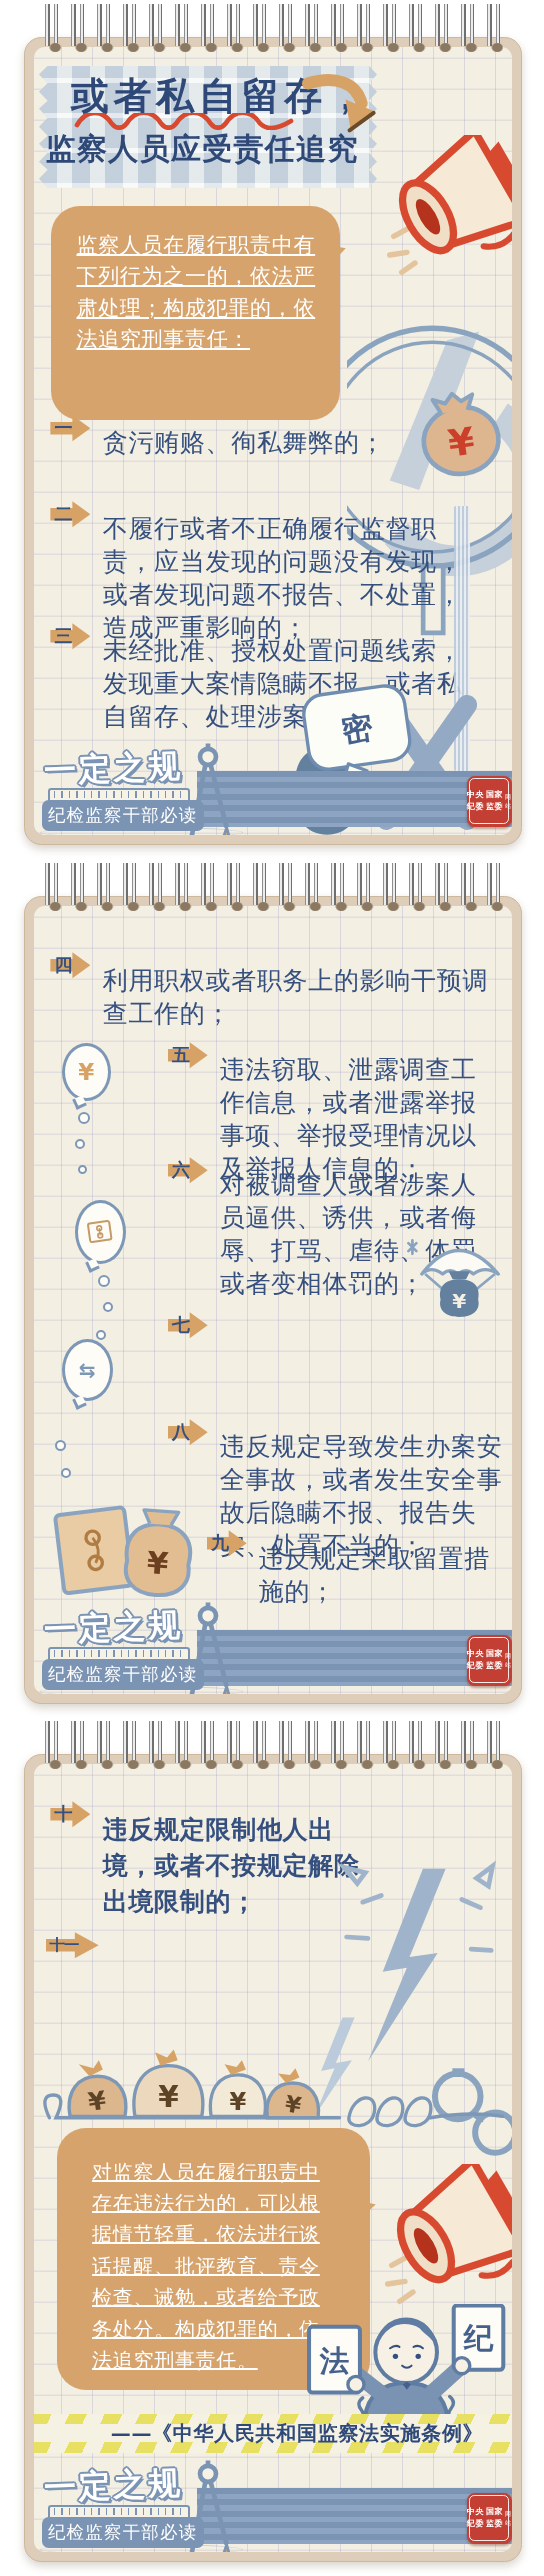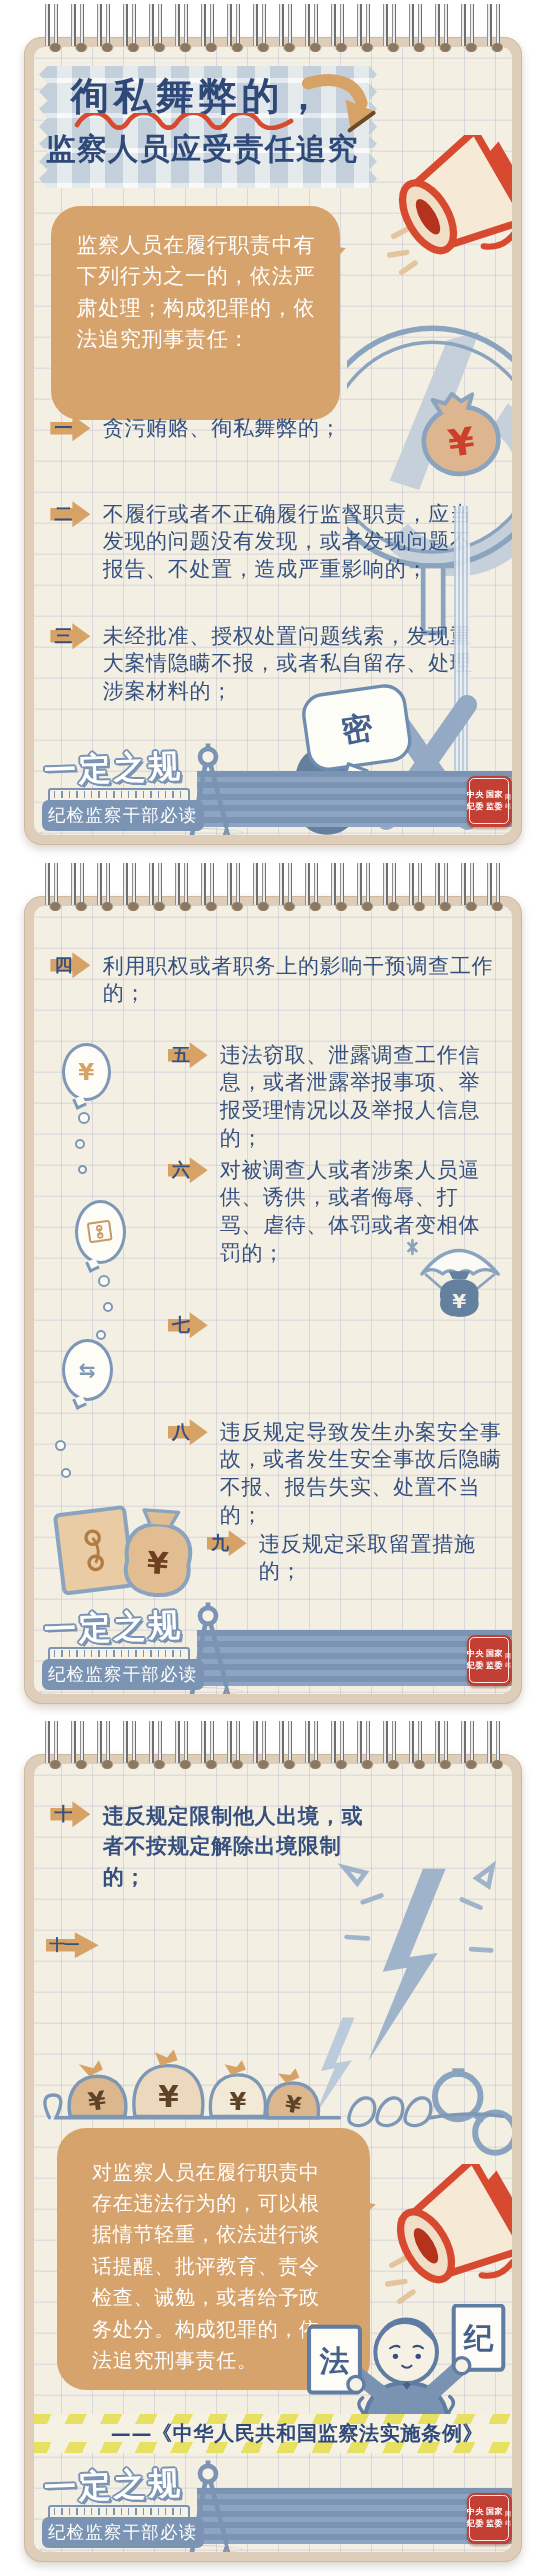--- a/index.html
+++ b/index.html
@@ -31,30 +31,30 @@
     clip-path:polygon(330px 0,338px 8.7px,330px 17.4px,338px 26px,330px 35px,338px 43px,330px 52px,338px 61px,330px 70px,338px 78px,330px 87px,338px 96px,330px 104px,338px 113px,330px 122px,8.7px 122px,0 113px,8.7px 104px,0 96px,8.7px 87px,0 78px,8.7px 70px,0 61px,8.7px 52px,0 43px,8.7px 35px,0 26px,8.7px 17.4px,0 8.7px,8.7px 0);}
   .title-l1{position:absolute;left:37px;top:24px;font-size:38px;font-weight:800;color:#2e4878;letter-spacing:4.7px;}
   .title-l2{position:absolute;left:12px;top:82px;font-size:30px;font-weight:800;color:#2e4878;letter-spacing:1.3px;}
   .wave{position:absolute;left:39px;top:66px;}
 
   
   .badge{position:absolute;width:40px;height:31px;}
   .badge .arr{position:absolute;inset:0;background:#d7a266;clip-path:polygon(0 30%,55% 30%,55% 8%,100% 50%,55% 92%,55% 70%,0 70%);}
   .badge .num{position:absolute;left:2px;top:50%;transform:translateY(-50%);width:56%;text-align:center;font-size:18px;font-weight:bold;color:#35507f;}
   .badge.wide{width:53px;} .badge.wide .num{width:62%;font-size:15.4px;letter-spacing:-0.7px;}
-  .itext{position:absolute;font-size:21px;line-height:1.32;color:#35507f;letter-spacing:0.7px;font-weight:500;}
+  .itext{position:absolute;font-size:25px;line-height:1.32;color:#35507f;letter-spacing:0.7px;font-weight:500;margin-top:11px;}
 
   
   .bubble{position:absolute;background:#d7a36c;border-radius:29px;color:#fff;}
   .btxt{font-size:21px;line-height:1.5;letter-spacing:0.7px;color:#fff;}
   .p1-bubble{left:17.4px;top:159px;width:289px;height:214px;padding:24px 0 0 25.4px;box-sizing:border-box;}
   .p1-bubble::after{content:"";position:absolute;right:-19px;top:31px;border:13.4px solid transparent;border-left:24px solid #d7a36c;transform:rotate(-18deg);}
   .p3-bubble{left:23.4px;top:364px;width:313px;height:262px;padding:29px 0 0 35px;box-sizing:border-box;}
   .p3-bubble::after{content:"";position:absolute;right:-20px;top:64px;border:14.7px solid transparent;border-left:27px solid #d7a36c;transform:rotate(-14deg);}
-  .bwrap{display:block;width:242px;}
+  .bwrap{display:block;width:242px;text-decoration:underline;}
 
   
   .think{position:absolute;background:#fdfcf6;border:3.3px solid #7d97b6;border-radius:50%;display:flex;align-items:center;justify-content:center;}
   .think::after{content:"";position:absolute;bottom:-10px;left:9.4px;width:8px;height:8px;background:#fdfcf6;border-right:3.3px solid #7d97b6;border-bottom:3.3px solid #7d97b6;transform:rotate(65deg);}
   .dot{position:absolute;border:2.7px solid #7d97b6;background:#fdfcf6;border-radius:50%;}
   .yen-tan{font-size:23px;font-weight:bold;color:#d7a266;}
   .exch{font-size:20px;color:#7d97b6;font-weight:bold;}
 
   .vtape{position:absolute;width:16px;background:repeating-linear-gradient(90deg,#b9c9da 0 2px,#e9eef4 2px 4px);opacity:.9;border-radius:2px;}
 
@@ -81,21 +81,21 @@
   svg text{font-family:"DejaVu Sans",sans-serif;}
 </style>
 </head>
 <body>
 
 <div class="panel" id="p1">
   <div class="card">
     <div class="page">
 
       <div class="title-band"></div>
-      <div class="title-l1">徇私舞弊的，</div>
+      <div class="title-l1">或者私自留存，</div>
       <svg class="wave" width="224" height="17.4" viewBox="0 0 335 26">
         <path d="M6 18 C20 -6 44 -6 58 16 C64 24 74 24 80 16 C94 -6 118 -6 132 16 C138 24 148 24 154 16 C168 -6 192 -6 206 16 C212 24 222 24 228 16 C242 -6 266 -6 280 16 C290 26 306 24 326 12" stroke="#d84a30" stroke-width="7" fill="none" stroke-linecap="round"></path>
       </svg>
       <div class="title-l2">监察人员应受责任追究</div>
 
       <svg class="abs" style="left:266px;top:27px;" width="77" height="67" viewBox="0 0 115 100">
         <path d="M12 14 C52 2 84 12 92 44" stroke="#d7a266" stroke-width="18" fill="none" stroke-linecap="round"></path>
         <polygon points="68,38 112,56 76,86" fill="#d7a266"></polygon>
         <path d="M74 84 L110 58" stroke="#6b4a2a" stroke-width="6" fill="none" stroke-linecap="round"></path>
       </svg>

